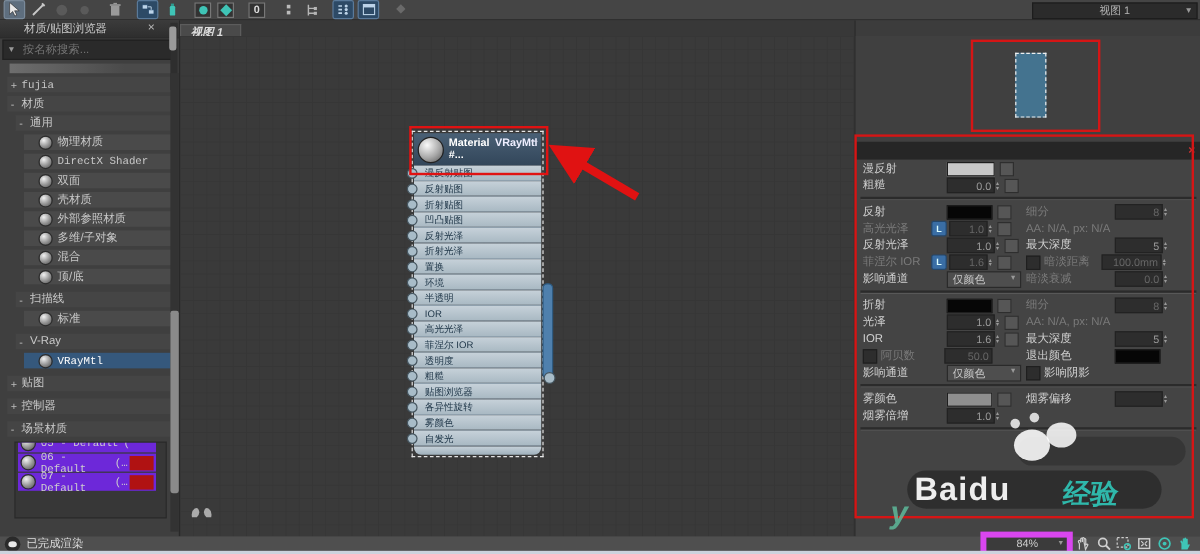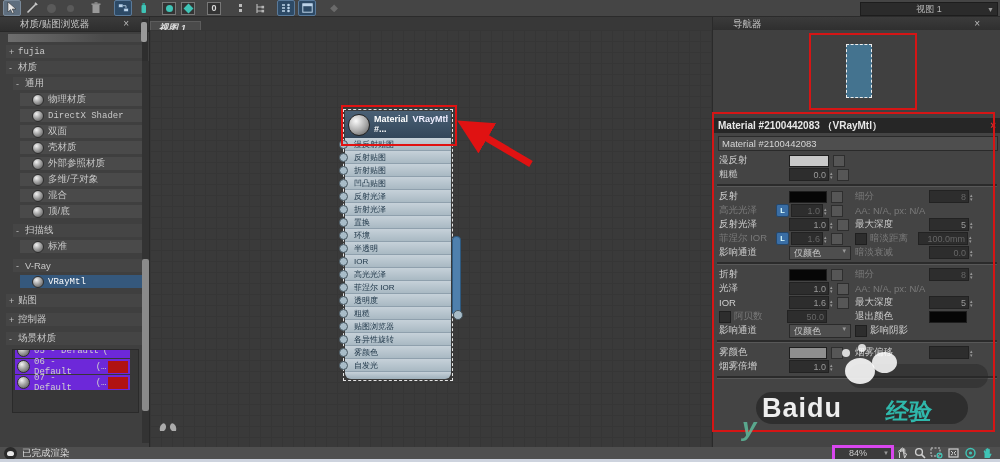--- a/index.html
+++ b/index.html
@@ -134,22 +134,22 @@
   .wm-toe1{position:absolute;left:842px;top:349px;width:8px;height:8px;border-radius:50%;background:rgba(255,255,255,.8);}
   .wm-toe2{position:absolute;left:858px;top:344px;width:8px;height:8px;border-radius:50%;background:rgba(255,255,255,.8);}
   .wm-latin{position:absolute;left:762px;top:393px;font-size:27px;font-weight:bold;color:rgba(255,255,255,.92);letter-spacing:1px;}
   .wm-cjk{position:absolute;left:886px;top:396px;font-size:23px;font-weight:bold;color:rgba(47,192,178,.95);transform:skewX(-6deg);}
   .wm-tail{position:absolute;left:742px;top:412px;font-size:26px;font-style:italic;font-weight:bold;color:rgba(95,192,160,.8);}
   
   #statusbar{position:absolute;left:0;top:447px;width:1000px;height:12px;background:#4f4f4f;
              display:flex;align-items:center;font-size:9.5px;color:#ddd;}
   #statusbar .sicon{width:13px;height:13px;border-radius:50%;background:#2a2a2a;margin:0 5px 0 4px;position:relative;flex:0 0 auto;}
   #statusbar .sicon::after{content:"";position:absolute;left:3px;top:4px;width:7px;height:5px;border-radius:50% 50% 40% 40%;background:#e8e8e8;}
-  #zoombox{margin-left:auto;width:46px;height:11px;background:#3b3b3b;border:3px solid #d946ef;display:flex;
-           align-items:center;justify-content:center;font-size:9px;color:#ccc;position:relative;padding-right:10px;}
+  #zoombox{margin-left:auto;width:46px;height:11px;background:#3b3b3b;border:5px solid #d946ef;display:flex;
+           align-items:center;justify-content:center;font-size:9px;color:#ccc;position:relative;padding-right:10px;padding-left:11px;}
   #zoombox .dda{position:absolute;right:2px;font-size:6px;color:#999;}
   .sb-ic{width:17px;height:13px;display:flex;align-items:center;justify-content:center;flex:0 0 auto;}
   #bottom-strip{position:absolute;left:0;top:459px;width:1000px;height:3px;background:#cdd3de;}
   svg{display:block;}
 </style>
 </head>
 <body>
 
 <div id="toolbar">
   <div class="ti pressed">
@@ -243,20 +243,24 @@
   <div id="view-select">
     <span>视图 1</span>
     <span class="dda">▼</span>
   </div>
 </div>
 
 <div id="sidebar">
   <div class="phead">
     <span>材质/贴图浏览器</span>
     <span class="closex"></span>
+  </div>
+  <div id="searchrow">
+    <span class="tri"></span>
+    <input placeholder="按名称搜索..." style="">
   </div>
   <div id="blist">
 
       <div class="brow clip0">
         <span class="bprefix"></span>
 
         <span class="blabel"></span>
       </div>
 
       <div class="brow top mono">
@@ -522,35 +526,29 @@
     <div id="hands">
       <svg width="20" height="14" viewBox="0 0 20 14">
           <path d="M2 12 Q1 7 4 5 Q7 3 8 7 Q8.5 10 6 12 Z" fill="#c8c8c8"></path>
           <path d="M18 12 Q19 7 16 5 Q13 3 12 7 Q11.5 10 14 12 Z" fill="#c8c8c8"></path>
         </svg>
     </div>
   </div>
 </div>
 
 <div id="rightcol">
-  <div class="phead">
-    <span>导航器</span>
-    <span class="closex"></span>
-  </div>
   <div id="navbody">
     <div id="navframe"></div>
     <div id="navthumb"></div>
   </div>
 
   <div id="params">
     <div id="ptitle">
-      <span>Material #2100442083 （VRayMtl）</span>
       <span class="closex"></span>
     </div>
-    <input id="pname" value="Material #2100442083" style="">
 
     <div class="prow">
       <div class="lhalf">
         <span class="plabel lw">漫反射</span>
         <span class="swatch"></span>
         <span class="mapbtn"></span>
       </div>
     </div>
     <div class="prow">
       <div class="lhalf">

